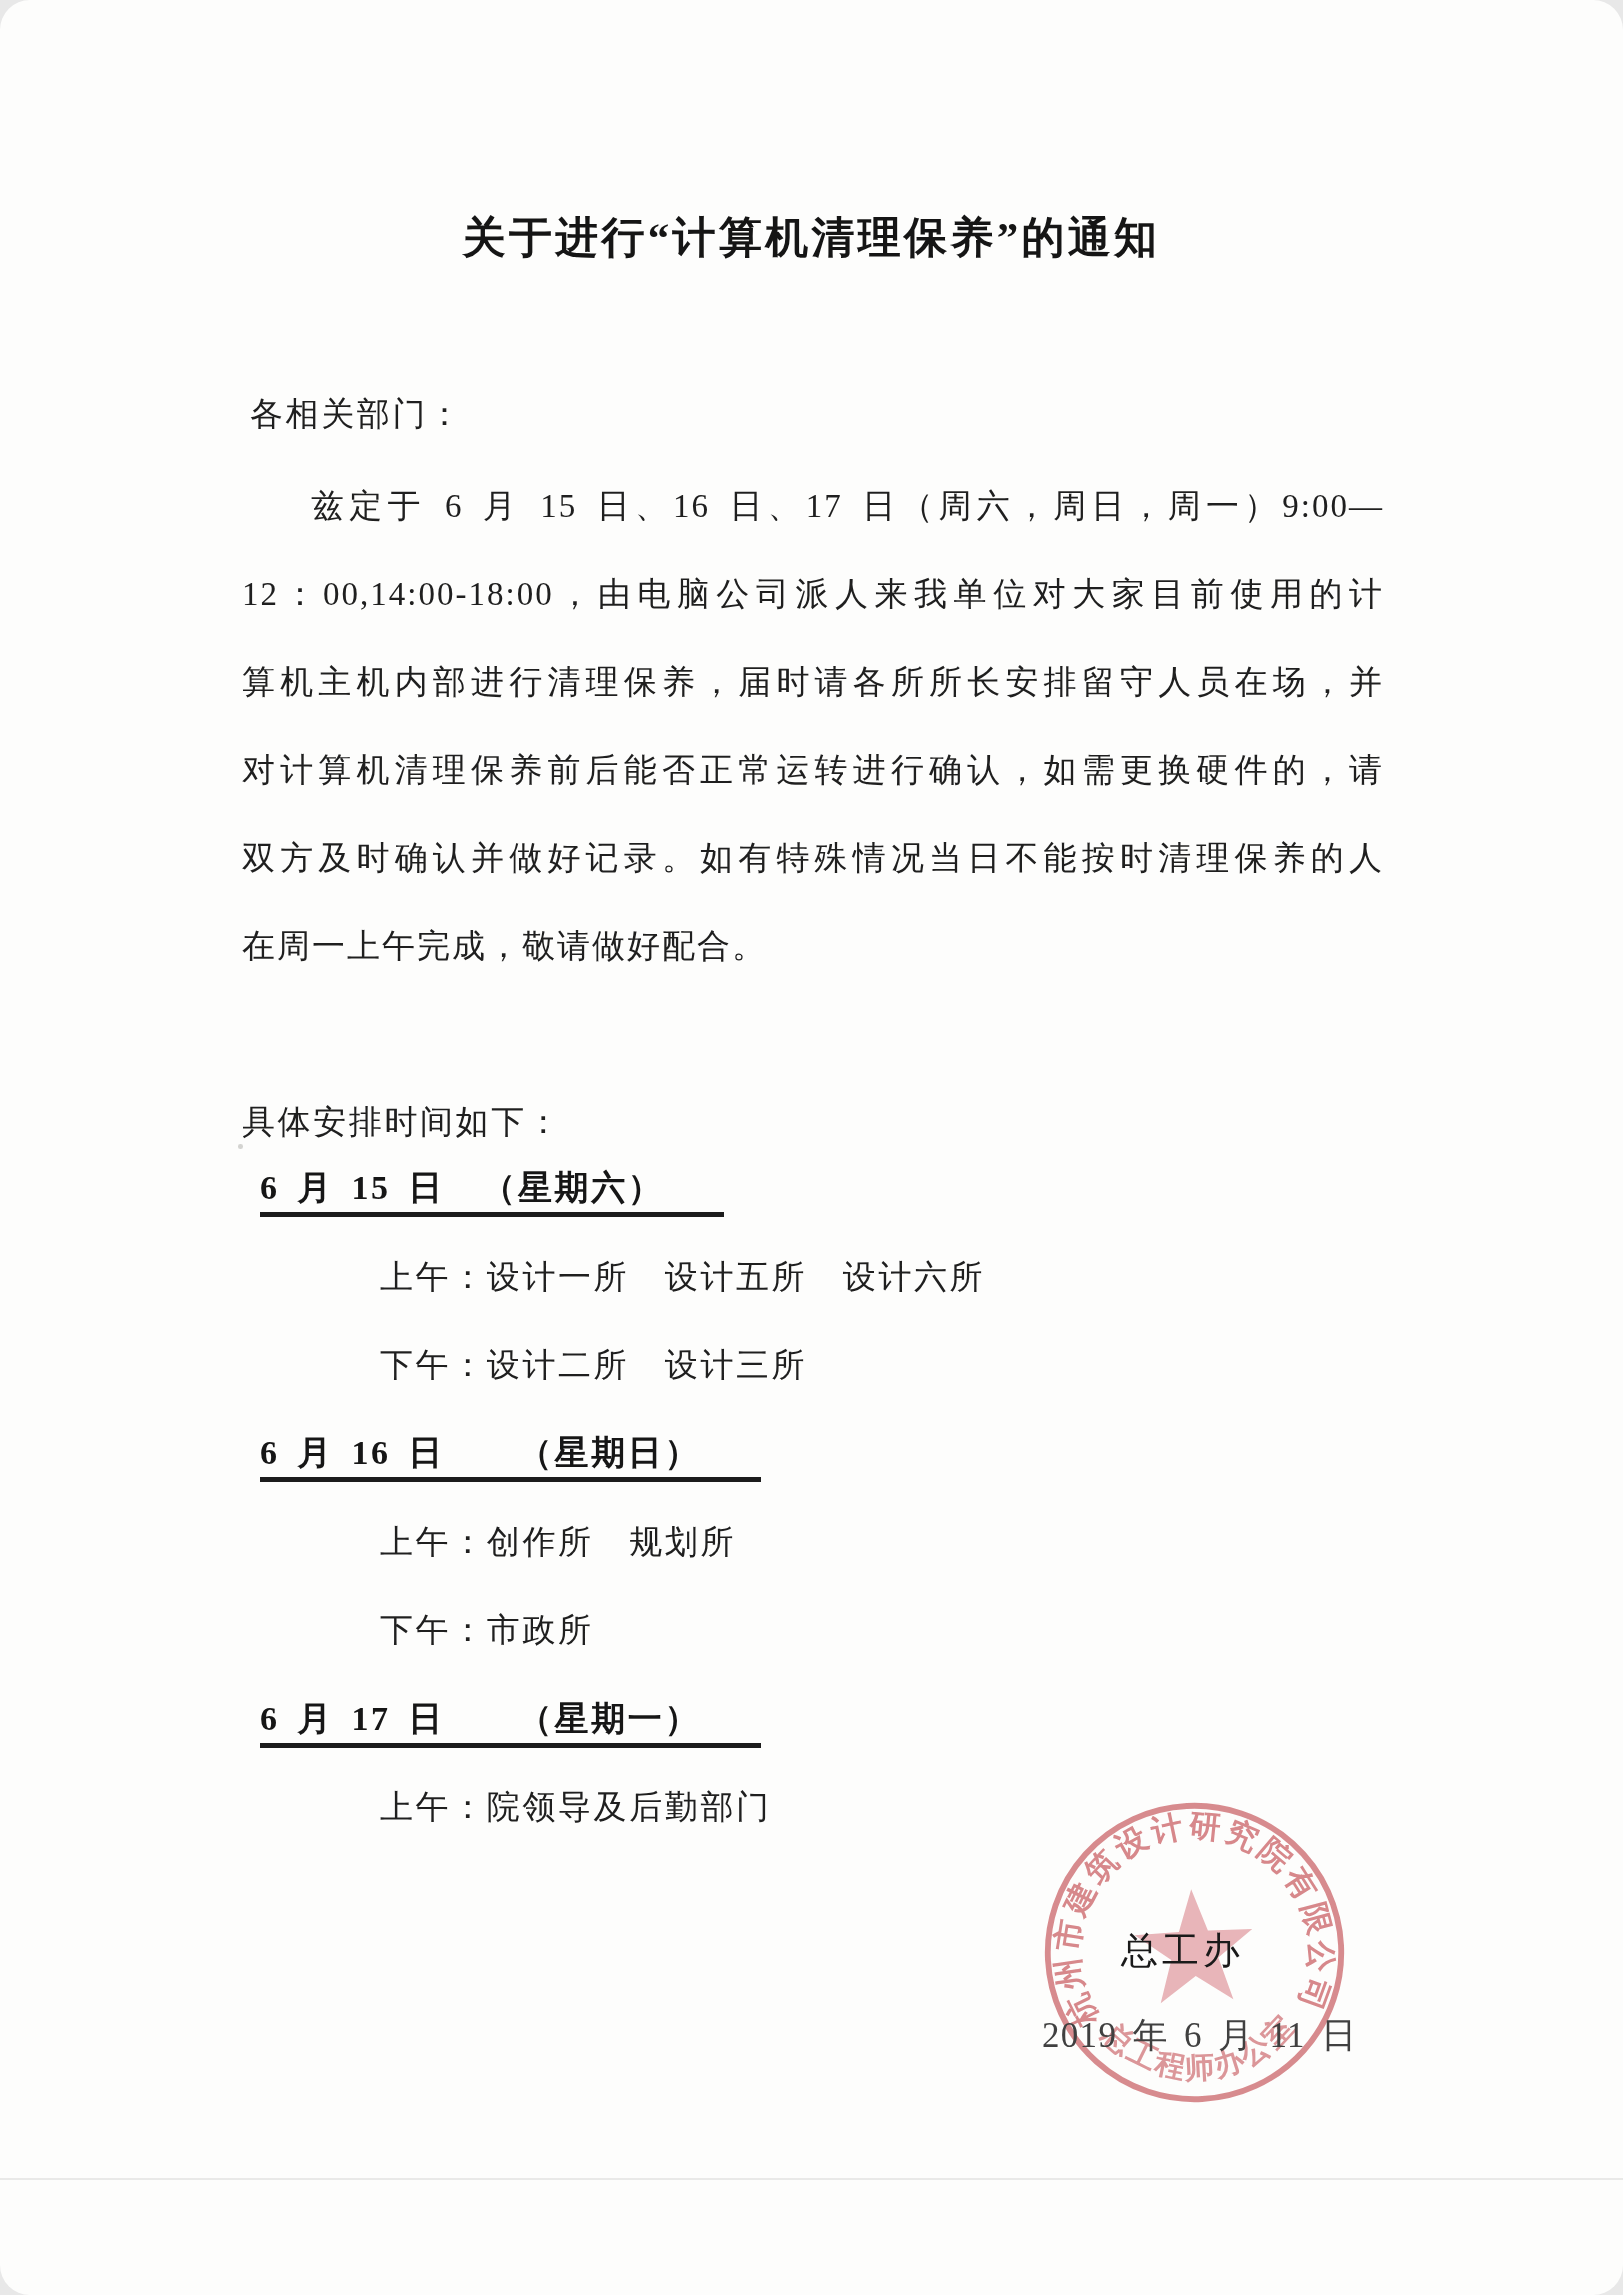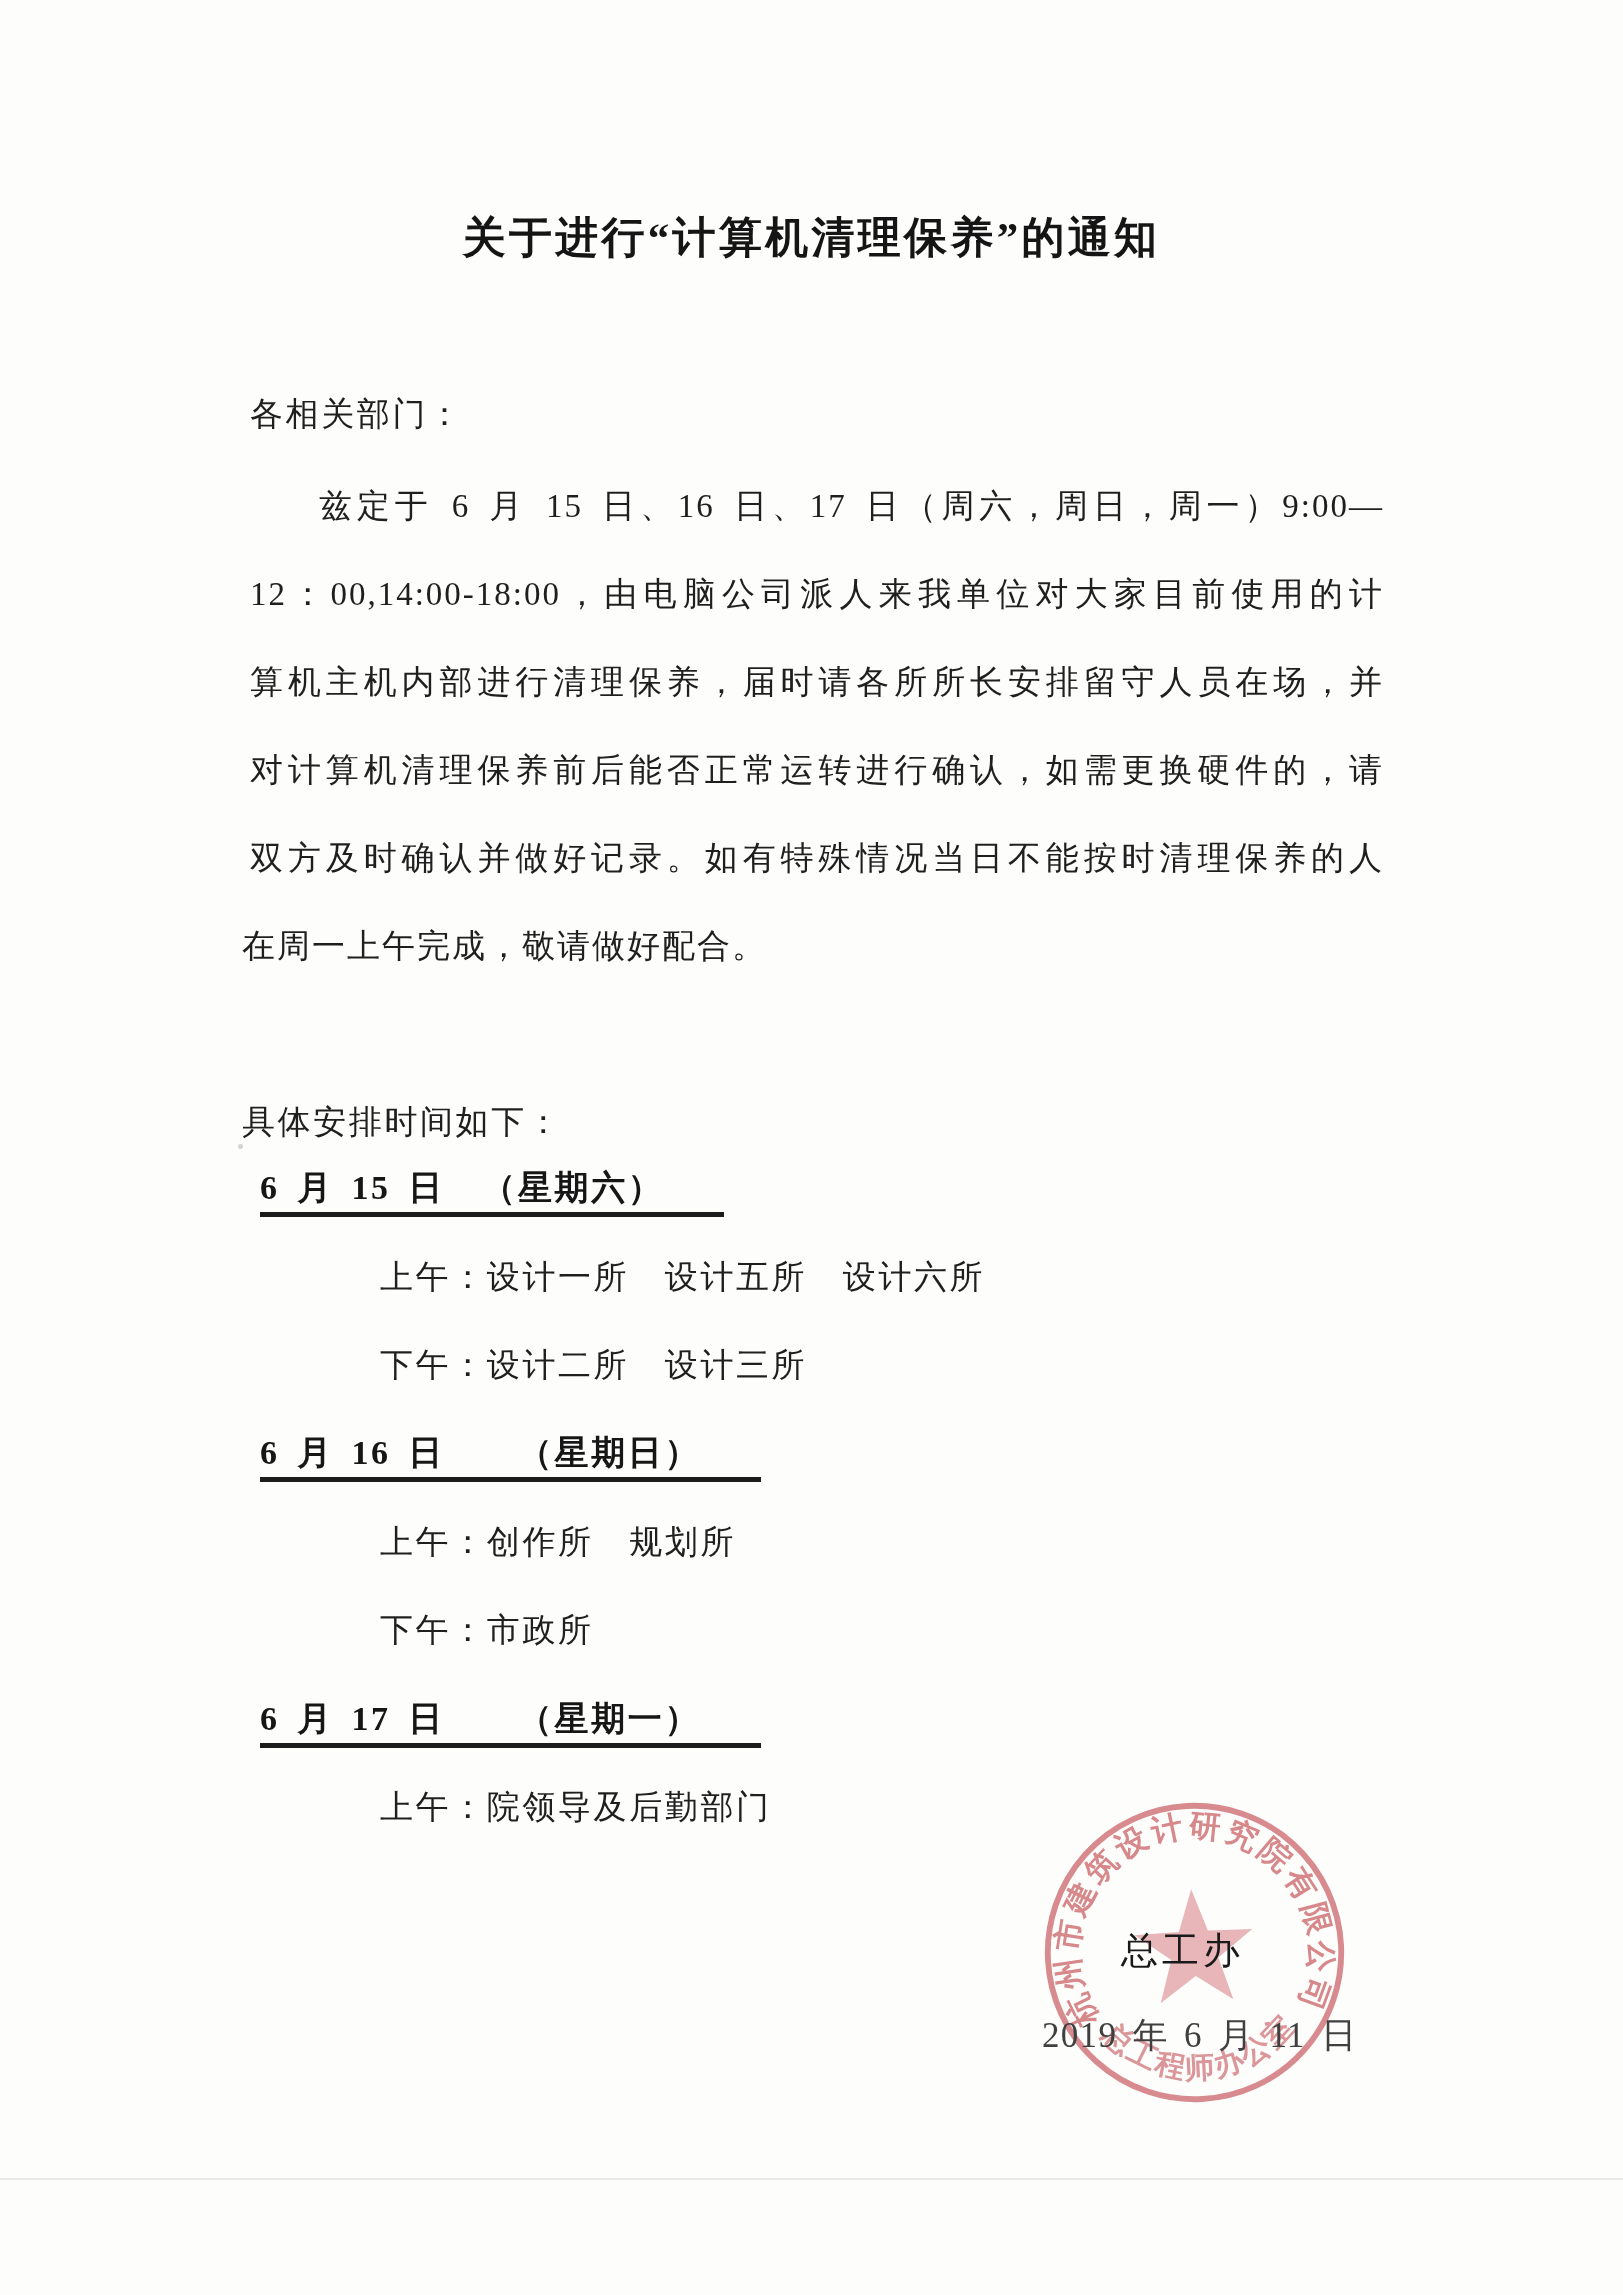--- a/index.html
+++ b/index.html
@@ -9,20 +9,21 @@
   }
   .page {
     position: relative;
     width: 1623px;
     height: 2295px;
     margin: 0 auto;
     background: #fdfdfc;
     overflow: hidden;
     font-family: "Liberation Serif", "DejaVu Serif", serif;
     color: #1f1f1f;
+    border-radius: 30px;
   }
   .title {
     position: absolute;
     top: 208px;
     left: 0;
     width: 100%;
     margin: 0;
     text-align: center;
     font-size: 43px;
     font-weight: bold;
@@ -50,21 +51,20 @@
     line-height: 88px;
     letter-spacing: 2px;
     word-spacing: 5.9px;
   }
   .pline {
     white-space: normal;
   }
   .pline.just {
     text-align: justify;
     text-align-last: justify;
-    margin-left: 8px;
   }
   .pline.indent {
     text-indent: 69px;
   }
   .intro {
     position: absolute;
     left: 242px;
     top: 1102px;
     font-size: 33px;
     line-height: 41px;

